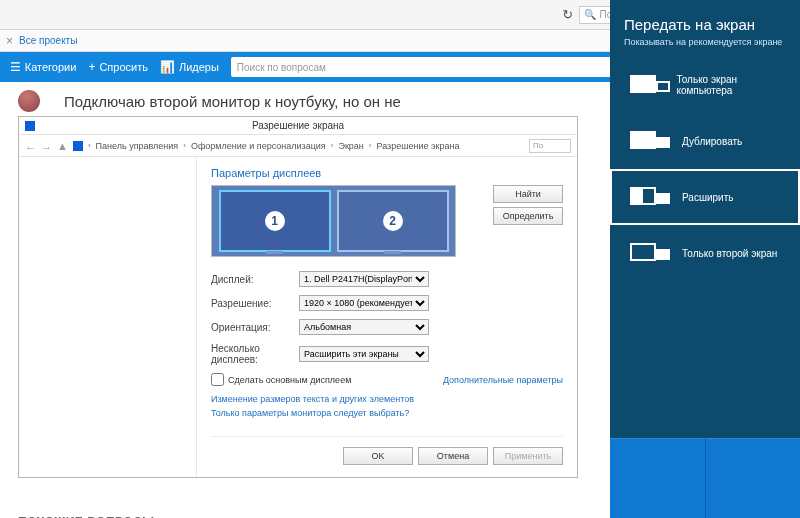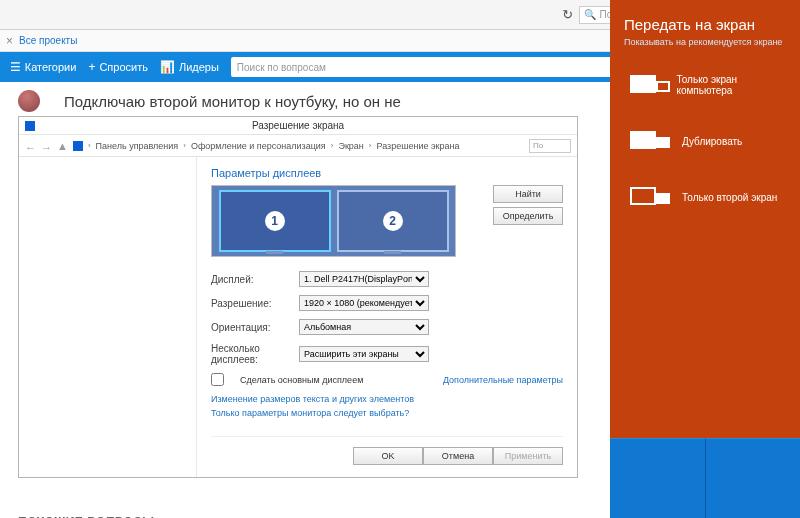--- a/index.html
+++ b/index.html
@@ -55,34 +55,34 @@
 .disp .stand { position: absolute; bottom: -4px; left: 42%; width: 16%; height: 3px; background: #7a94c4; }
 .disp .num { width: 20px; height: 20px; border-radius: 50%; background: #fff; display: flex; align-items: center; justify-content: center; font-weight: bold; font-size: 12px; color: #2c4f8f; }
 .side-btns { display: flex; flex-direction: column; gap: 4px; padding-left: 29px; }
 .wbtn { width: 70px; height: 18px; border: 1px solid #adadad; background: linear-gradient(#fdfdfd,#e8e8e8); font-size: 9px; display: flex; align-items: center; justify-content: center; cursor: pointer; }
 
 .form-rows { margin-top: 14px; }
 .frow { display: flex; align-items: center; margin-bottom: 8px; font-size: 10px; }
 .frow .flabel { width: 88px; color: #444; }
 .frow select { width: 130px; height: 16px; font-size: 9px; border: 1px solid #aaa; background: #f4f4f4; }
 
-.chkrow { display: flex; align-items: center; gap: 16px; font-size: 9px; margin-top: 6px; }
+.chkrow { display: flex; align-items: center; gap: 4px; font-size: 9px; margin-top: 6px; }
 .addl { margin-left: auto; color: #1b6fc0; font-size: 9px; cursor: pointer; }
 
 .links { margin-top: 8px; }
 .links div { color: #1b6fc0; font-size: 9px; margin-bottom: 4px; cursor: pointer; }
 
-.btn-row { margin-top: 18px; display: flex; justify-content: flex-end; border-top: 1px solid #eee; padding-top: 10px; }
+.btn-row { margin-top: 18px; display: flex; gap: 5px; justify-content: flex-end; border-top: 1px solid #eee; padding-top: 10px; }
 .btn-row .wbtn.disabled { color: #aaa; }
 
 
 .similar { margin-top: 37px; font-size: 12px; color: #666; font-weight: bold; letter-spacing: 0.5px; }
 
 
-.charm { position: absolute; top: 0; right: 0; width: 190px; height: 518px; background: #c2410c; color: #fff; }
+.charm { position: absolute; top: 0; right: 0; width: 190px; height: 518px; background: #0c4a6e; color: #fff; }
 .charm-head { padding: 16px 14px 4px; font-size: 15px; font-weight: 300; }
 .charm-sub { padding: 0 14px 10px; font-size: 9px; color: #cfe6fa; }
 .charm-item { display: flex; align-items: center; gap: 10px; padding: 14px 18px; font-size: 10px; cursor: pointer; border: 2px solid transparent; position: relative;}
 .charm-item.selected { border: 2px solid #fff; }
 .charm-icon { width: 42px; height: 24px; position: relative; }
 .ci-big { position: absolute; width: 26px; height: 18px; border: 2px solid #fff; left: 0; top: 2px; }
 .ci-small { position: absolute; width: 14px; height: 11px; border: 2px solid #fff; left: 26px; top: 8px; }
 .ci-fill { background: #fff; }
 .charm-tiles { position: absolute; bottom: 0; left: 0; right: 0; height: 80px; display: flex; }
 .charm-tiles .tile { flex: 1; background: #1078d0; border-top: 1px solid #2b8adc; border-right: 1px solid #0a5ca8; }
@@ -236,20 +236,27 @@
   </div>
 
   <div class="charm-item">
     <div class="charm-icon">
       <div class="ci-big ci-fill"></div>
         <div class="ci-small ci-fill"></div>
     </div>
     <span>Дублировать</span>
   </div>
 
+  <div class="charm-item selected">
+    <div class="charm-icon">
+      <div class="ci-big" style="background:linear-gradient(90deg,#fff 50%,transparent 50%);"></div>
+        <div class="ci-small ci-fill"></div>
+    </div>
+    <span>Расширить</span>
+  </div>
 
   <div class="charm-item">
     <div class="charm-icon">
       <div class="ci-big"></div>
         <div class="ci-small ci-fill"></div>
     </div>
     <span>Только второй экран</span>
   </div>
 
   <div class="charm-tiles">

